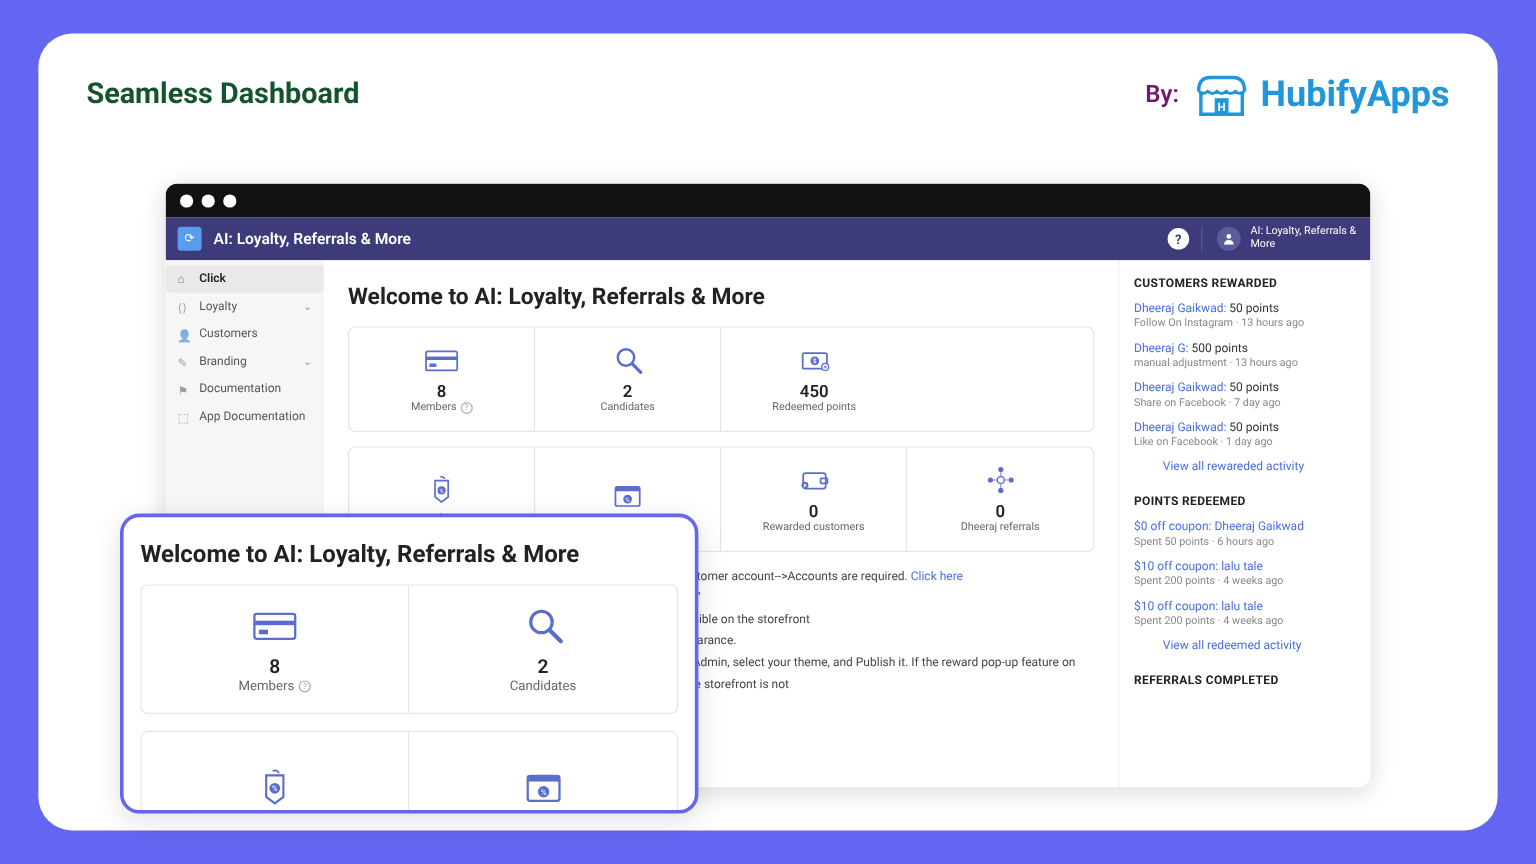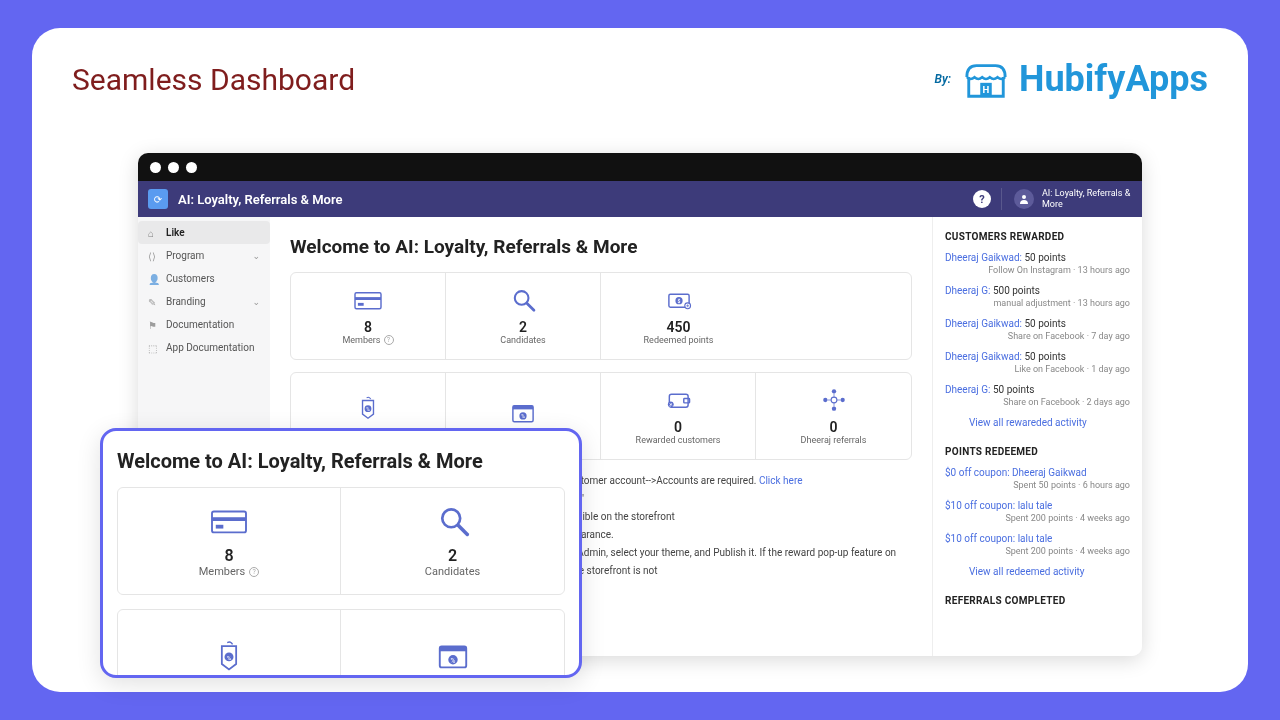--- a/index.html
+++ b/index.html
@@ -17,38 +17,38 @@
   height: 664px;
   position: relative;
   padding: 30px 0 0 0;
 }
 .title-bar {
   display: flex;
   align-items: center;
   padding: 0 40px;
 }
 .page-title {
-  color: #7f1d1d;
-  font-size: 30px;
-  font-weight: 400;
+  color: #14532d;
+  font-size: 24px;
+  font-weight: 700;
 }
 .title-right {
   margin-left: auto;
   display: flex;
   align-items: center;
   gap: 12px;
 }
-.by-text { font-size: 12px; font-weight: 600; color: #0369a1; font-style: italic; }
+.by-text { font-size: 20px; font-weight: 600; color: #701a75; }
 .logo-wrap { display: flex; align-items: center; gap: 10px; }
 .logo-icon {
   width: 46px; height: 40px; position: relative;
 }
 .logo-icon svg { width: 100%; height: 100%; }
 .logo-text {
-  font-size: 36px; font-weight: 700; color: #2196da;
+  font-size: 30px; font-weight: 700; color: #2196da;
 }
 
 .browser-shell {
   position: absolute;
   left: 106px;
   right: 106px;
   top: 125px;
   bottom: 36px;
   border-radius: 10px;
   overflow: hidden;
@@ -146,21 +146,21 @@
   background: #fff;
   border-left: 1px solid #eee;
   padding: 14px 12px;
   font-size: 10px;
   overflow: hidden;
 }
 .rp-heading { font-size: 10px; font-weight: 700; color:#222; letter-spacing: 0.3px; margin-bottom:10px; text-transform:uppercase;}
 .rp-item { margin-bottom: 10px; }
 .rp-line1 { font-size: 10px; color: #4a6ee0; }
 .rp-line1 .pts { color:#333; }
-.rp-line2 { font-size: 9px; color:#888; margin-top:2px;text-align:right;}
+.rp-line2 { font-size: 9px; color:#888; margin-top:2px;}
 .rp-link { font-size: 10px; color:#4a6ee0; cursor:pointer; display:block; margin-top:4px; margin-bottom: 18px; margin-left: 24px;}
 
 
 .callout {
   position: absolute;
   left: 68px;
   top: 400px;
   width: 482px;
   background: #fff;
   border: 3px solid #6366f1;
@@ -293,25 +293,25 @@
             </svg>
         </div>
         <div class="avatar-label">AI: Loyalty, Referrals &amp; More</div>
       </div>
     </div>
 
     <div class="app-body">
       <div class="sidebar">
         <div class="side-item active">
           <span class="side-icon">⌂</span>
-          <span>Like</span>
+          <span>Click</span>
         </div>
         <div class="side-item">
           <span class="side-icon">⟨⟩</span>
-          <span>Program</span>
+          <span>Loyalty</span>
           <span class="side-chev">⌄</span>
         </div>
         <div class="side-item">
           <span class="side-icon">👤</span>
           <span>Customers</span>
         </div>
         <div class="side-item">
           <span class="side-icon">✎</span>
           <span>Branding</span>
           <span class="side-chev">⌄</span>
@@ -420,24 +420,20 @@
           <div class="rp-line1"><span>Dheeraj G:</span> <span class="pts">500 points</span></div>
           <div class="rp-line2">manual adjustment · 13 hours ago</div>
         </div>
         <div class="rp-item">
           <div class="rp-line1"><span>Dheeraj Gaikwad:</span> <span class="pts">50 points</span></div>
           <div class="rp-line2">Share on Facebook · 7 day ago</div>
         </div>
         <div class="rp-item">
           <div class="rp-line1"><span>Dheeraj Gaikwad:</span> <span class="pts">50 points</span></div>
           <div class="rp-line2">Like on Facebook · 1 day ago</div>
-        </div>
-        <div class="rp-item">
-          <div class="rp-line1"><span>Dheeraj G:</span> <span class="pts">50 points</span></div>
-          <div class="rp-line2">Share on Facebook · 2 days ago</div>
         </div>
         <a class="rp-link">View all rewareded activity</a>
 
         <div class="rp-heading">POINTS REDEEMED</div>
         <div class="rp-item">
           <div class="rp-line1">$0 off coupon: Dheeraj Gaikwad</div>
           <div class="rp-line2">Spent 50 points · 6 hours ago</div>
         </div>
         <div class="rp-item">
           <div class="rp-line1">$10 off coupon: lalu tale</div>

